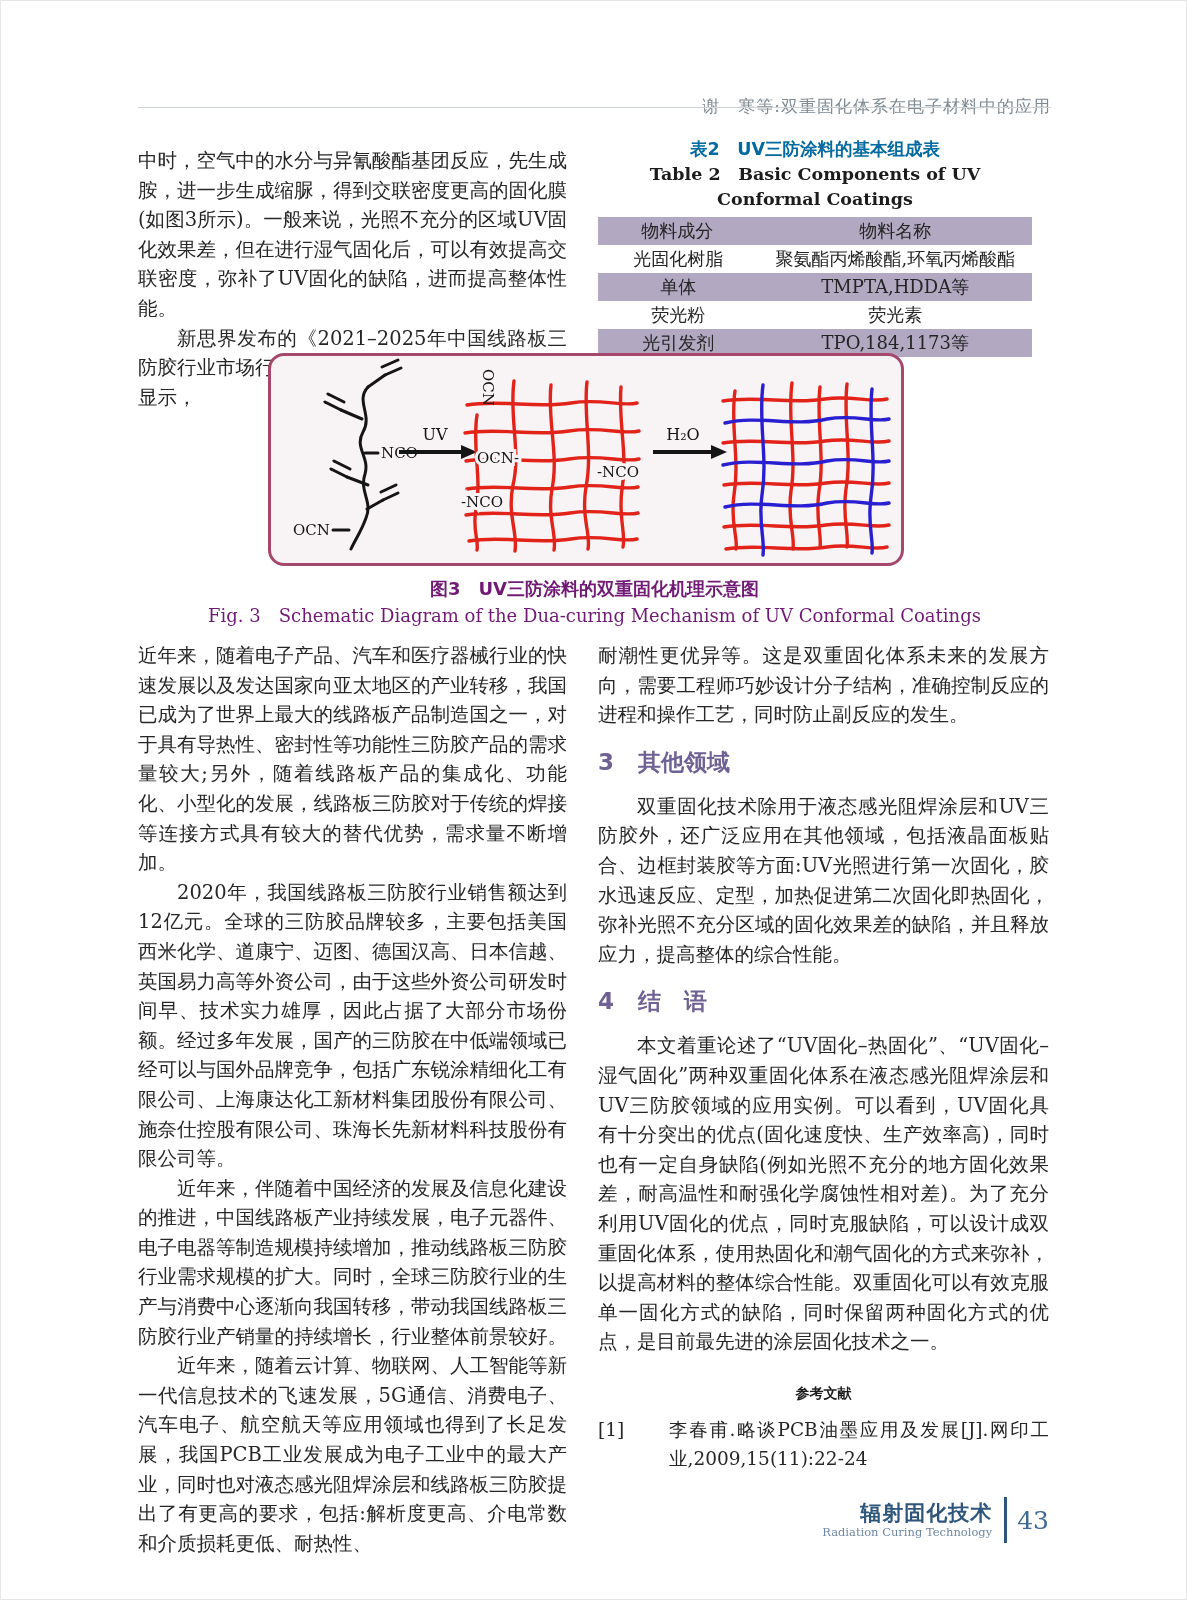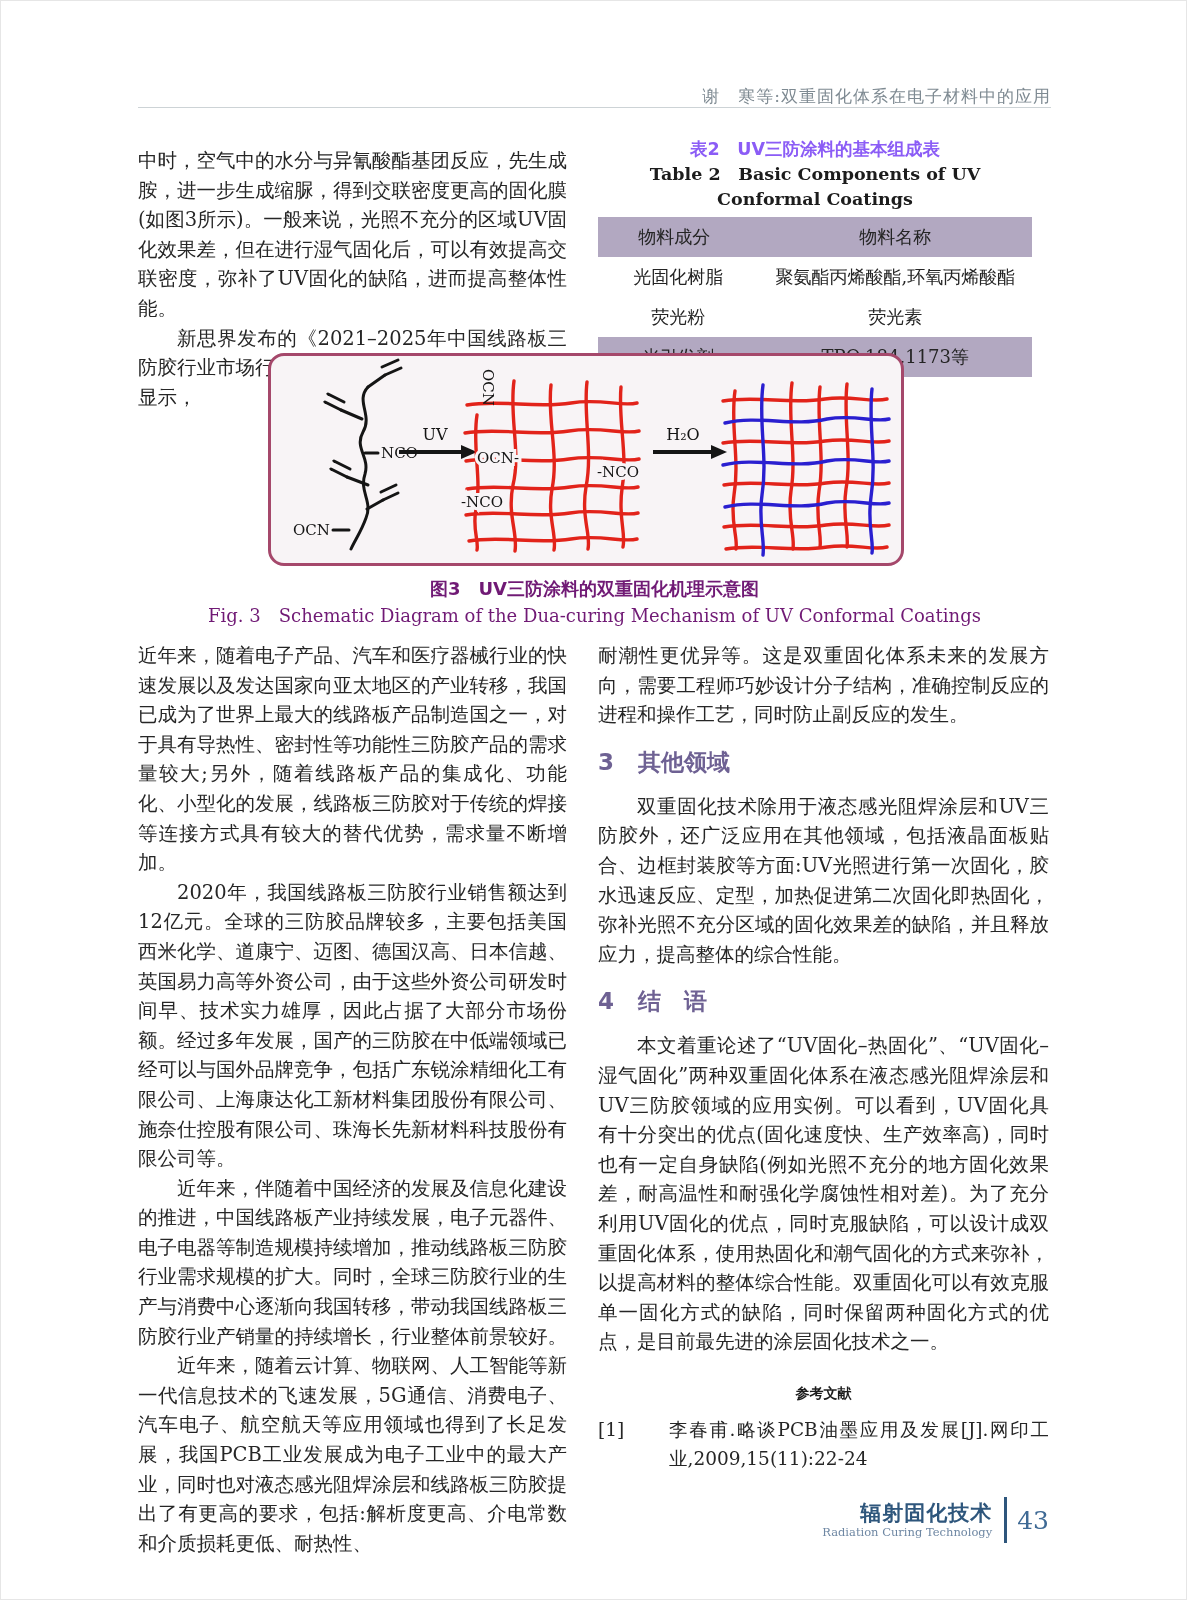--- a/index.html
+++ b/index.html
@@ -1,34 +1,34 @@
 <!DOCTYPE html>
 <html lang="zh"><head>
 <meta charset="utf-8">
 <style>
   html,body{margin:0;padding:0;background:#ffffff;}
   .page{position:relative;width:1187px;height:1600px;background:#fff;overflow:hidden;
         font-family:"DejaVu Serif","Liberation Serif",serif;color:#262626;
         border:1px solid #e6e6e6;box-sizing:border-box;}
   
-  .running-head{position:absolute;top:84px;left:137px;width:913px;text-align:right;
+  .running-head{position:absolute;top:94px;left:137px;width:913px;text-align:right;
         font-size:17px;color:#7e8a92;letter-spacing:1px;}
   .head-rule{position:absolute;top:106px;left:137px;width:913px;height:1px;background:#cdd3d6;}
   
   .body-text{font-size:19.5px;line-height:29.6px;text-align:justify;margin:0;
         font-family:"DejaVu Serif","Liberation Serif",serif;}
   .indent{text-indent:2em;}
   .intro-left{position:absolute;left:137px;top:145px;width:429px;}
   
   .table-block{position:absolute;left:597px;top:136px;width:434px;}
   .tcap-zh{text-align:center;font-weight:bold;font-size:17.5px;line-height:25px;
-        font-family:"DejaVu Sans","Liberation Sans",sans-serif;color:#8b5cf6;}
+        font-family:"DejaVu Sans","Liberation Sans",sans-serif;color:#0369a1;}
   .tcap-en{text-align:center;font-weight:bold;font-size:17.5px;line-height:25px;color:#1c1c1c;}
   table.tbl{width:100%;border-collapse:collapse;margin-top:5px;font-size:18px;color:#242424;}
-  table.tbl td{height:20px;padding:8px;text-align:center;vertical-align:middle;}
+  table.tbl td{height:20px;padding:2px;text-align:center;vertical-align:middle;}
   tr.rowp{background:#b2a8c1;}
   td.c1{width:37%;text-align:left;padding-left:40px;}
   tr.hdr td.c1{text-align:center;padding-left:0;}
   
   .figure-box{position:absolute;left:267px;top:352px;width:636px;height:213px;
         border:3px solid #a5486b;border-radius:16px;background:#f8f4f6;box-sizing:border-box;}
   .figure-box svg{display:block;margin:1px auto 0;}
   .fig-label{font-family:"DejaVu Serif","Liberation Serif",serif;font-size:15px;fill:#141414;}
   .halo{paint-order:stroke;stroke:#f8f4f6;stroke-width:6px;}
   .fig-caption{position:absolute;left:137px;top:574px;width:913px;text-align:center;color:#701a75;}
@@ -73,20 +73,24 @@
     <div class="tcap-en">Table 2　Basic Components of UV Conformal Coatings</div>
     <table class="tbl">
       <tbody>
           <tr class="rowp hdr">
         <td class="c1">物料成分</td>
         <td>物料名称</td>
       </tr>
       <tr>
         <td class="c1">光固化树脂</td>
         <td>聚氨酯丙烯酸酯,环氧丙烯酸酯</td>
+      </tr>
+      <tr class="rowp">
+        <td class="c1">单体</td>
+        <td>TMPTA,HDDA等</td>
       </tr>
       <tr>
         <td class="c1">荧光粉</td>
         <td>荧光素</td>
       </tr>
       <tr class="rowp">
         <td class="c1">光引发剂</td>
         <td>TPO,184,1173等</td>
       </tr>
     </tbody>

